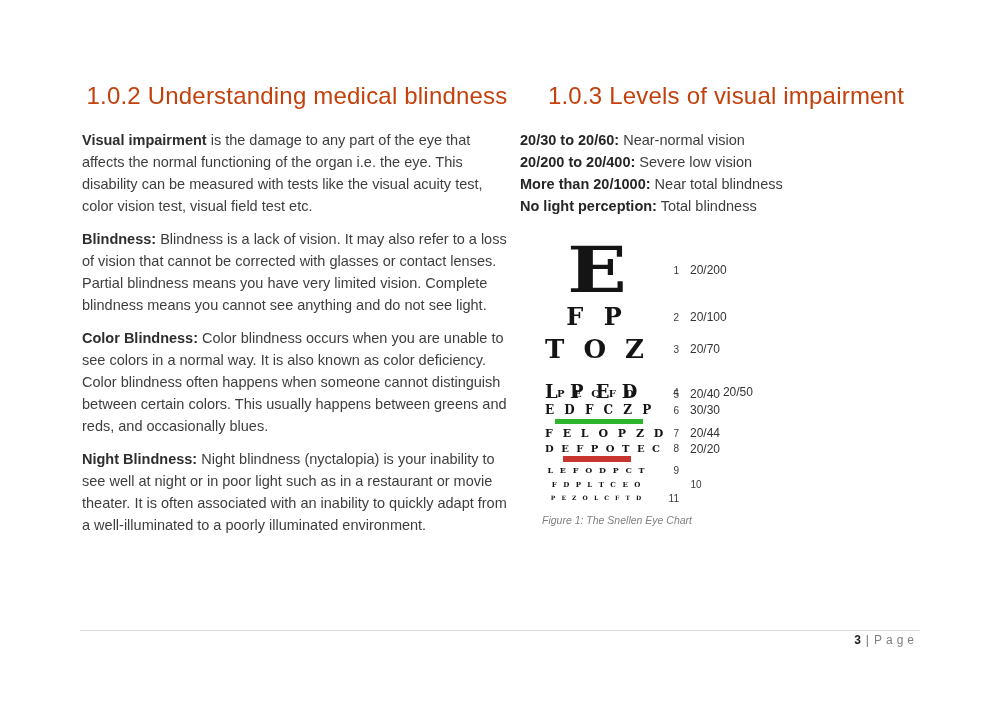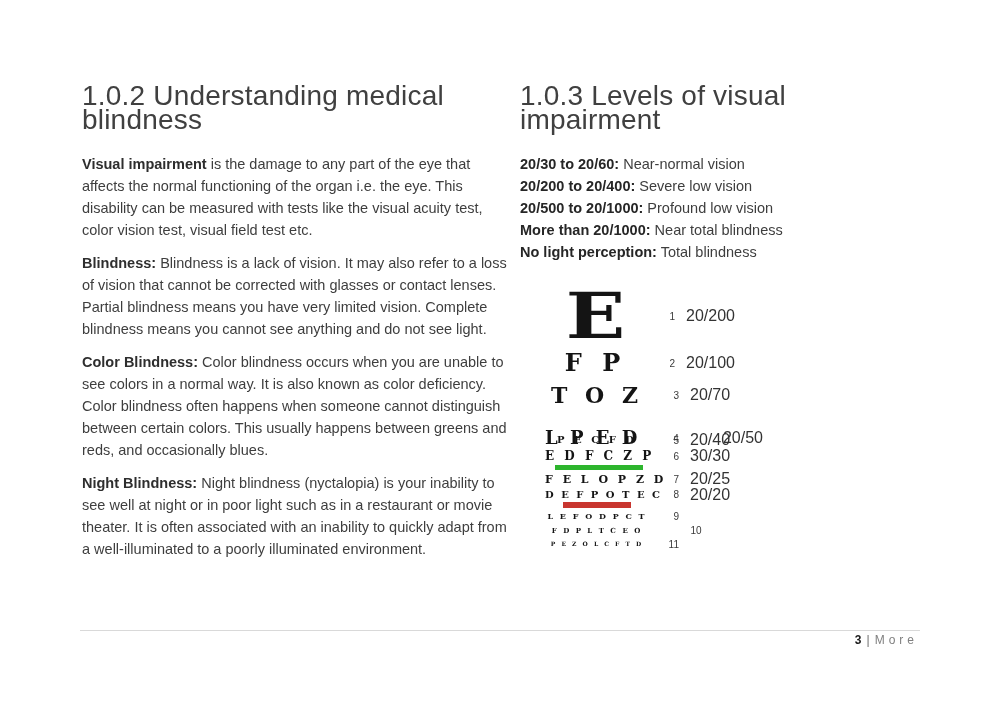--- a/index.html
+++ b/index.html
@@ -5,46 +5,46 @@
   * { box-sizing: border-box; margin: 0; padding: 0; }
   html, body { background: #ffffff; }
   body { width: 1000px; height: 707px; font-family: "Liberation Sans", sans-serif; }
   .page { position: relative; width: 1000px; height: 707px; background: #ffffff; overflow: hidden; }
 
   
   .col-left  { position: absolute; left: 82px;  top: 84px; width: 430px; }
   .col-right { position: absolute; left: 520px; top: 84px; width: 412px; }
 
   h2.sec-heading {
-    font-size: 28px; font-weight: 500; color: #404040;
-    letter-spacing: 0.2px; margin: 0 0 21px 0; line-height: 24px;
+    font-size: 24px; font-weight: 500; color: #c2410c;
+    letter-spacing: 0.2px; margin: 0 0 21px 0; line-height: 24px; text-align: center;
   }
   p.para {
     font-size: 14.5px; line-height: 22px; color: #3e3e3e; margin: 0 0 11px 0;
   }
   p.para strong { font-weight: 700; color: #2e2e2e; margin-top: 44px; }
 
   .levels { margin-bottom: 16px; }
   .level  { font-size: 14.5px; line-height: 22px; color: #3e3e3e; }
   .level strong { font-weight: 700; color: #262626; }
 
   
   figure.snellen { margin: 0; }
   .chart { position: relative; width: 190px; height: 265px; margin: 25px 0 0 25px; }
   .srow { position: absolute; left: 0; width: 100%; display: flex; align-items: center; }
   .letters {
     display: inline-block; width: 104px; text-align: center; white-space: nowrap;
     font-family: "DejaVu Serif", serif; font-weight: 700; color: #141414; line-height: 1;
   }
   .rnum    { display: inline-block; width: 30px; text-align: right; font-size: 10px; color: #3a3a3a; font-family: "Liberation Sans", sans-serif; }
-  .racuity { display: inline-block; margin-left: 11px; font-size: 16px; color: #333333; font-family: "Liberation Sans", sans-serif; }
+  .racuity { display: inline-block; margin-left: 11px; font-size: 12px; color: #333333; font-family: "Liberation Sans", sans-serif; }
 
   .r1  { top: 0;   height: 56px; }  .r1 .letters { font-size: 64px; transform: scaleX(1.22); }
   .r2  { top: 60px;  height: 30px; } .r2 .letters  { font-size: 24px; letter-spacing: 6px; }
-  .r3  { top: 94px;  height: 26px; } .r3 .letters  { font-size: 22px; letter-spacing: 5px; text-align: center; }
+  .r3  { top: 94px;  height: 26px; } .r3 .letters  { font-size: 26px; letter-spacing: 5px; text-align: center; }
   .r4  { top: 140px; height: 20px; gap: 33px; } .r4 .letters  { font-size: 18px; letter-spacing: 3px; }
   .r5  { top: 144px; height: 16px; } .r5 .letters  { font-size: 10px; letter-spacing: 3px; }
   .r6  { top: 161px; height: 14px; } .r6 .letters  { font-size: 12px; letter-spacing: 3px; }
   .r7  { top: 184px; height: 14px; } .r7 .letters  { font-size: 11px; letter-spacing: 3px; }
   .r8  { top: 200px; height: 13px; } .r8 .letters  { font-size: 10px; letter-spacing: 2px; }
   .r9  { top: 222px; height: 12px; } .r9 .letters  { font-size: 8px;  letter-spacing: 2px; }
   .r10 { top: 236px; height: 12px; justify-content: space-between; } .r10 .letters { font-size: 7px;  letter-spacing: 2px; }
   .r11 { top: 250px; height: 12px; } .r11 .letters { font-size: 6px;  letter-spacing: 2px; }
 
   .bar-green { position: absolute; left: 10px; top: 177px; width: 88px; height: 5px; background: #2db52d; }
@@ -90,23 +90,20 @@
     <h2 class="sec-heading">1.0.3 Levels of visual impairment</h2>
 
     <div class="levels">
       <div class="level">
         <strong>20/30 to 20/60:</strong><span> Near-normal vision</span>
       </div>
       <div class="level">
         <strong>20/200 to 20/400:</strong><span> Severe low vision</span>
       </div>
       <div class="level">
-        <strong>20/500 to 20/1000:</strong><span> Profound low vision</span>
-      </div>
-      <div class="level">
         <strong>More than 20/1000:</strong><span> Near total blindness</span>
       </div>
       <div class="level">
         <strong>No light perception:</strong><span> Total blindness</span>
       </div>
     </div>
 
     <figure class="snellen">
       <div class="chart">
 
@@ -139,21 +136,21 @@
           <span class="letters">E D F C Z P</span>
           <span class="rnum">6</span>
           <span class="racuity">30/30</span>
         </div>
 
         <div class="bar-green"></div>
 
         <div class="srow r7">
           <span class="letters">F E L O P Z D</span>
           <span class="rnum">7</span>
-          <span class="racuity">20/25</span>
+          <span class="racuity">20/44</span>
         </div>
         <div class="srow r8">
           <span class="letters">D E F P O T E C</span>
           <span class="rnum">8</span>
           <span class="racuity">20/20</span>
         </div>
 
         <div class="bar-red"></div>
 
         <div class="srow r9">
@@ -166,21 +163,22 @@
           <span class="rnum">10</span>
           <span class="racuity"></span>
         </div>
         <div class="srow r11">
           <span class="letters">P E Z O L C F T D</span>
           <span class="rnum">11</span>
           <span class="racuity"></span>
         </div>
 
       </div>
+      <figcaption class="fig-caption">Figure 1: The Snellen Eye Chart</figcaption>
     </figure>
   </section>
 
   <div class="footer-rule"></div>
   <div class="footer-text">
-    <span class="pnum">3</span><span class="sep">|</span><span class="pw">More</span>
+    <span class="pnum">3</span><span class="sep">|</span><span class="pw">Page</span>
   </div>
 
 </div>
 
 </body></html>

